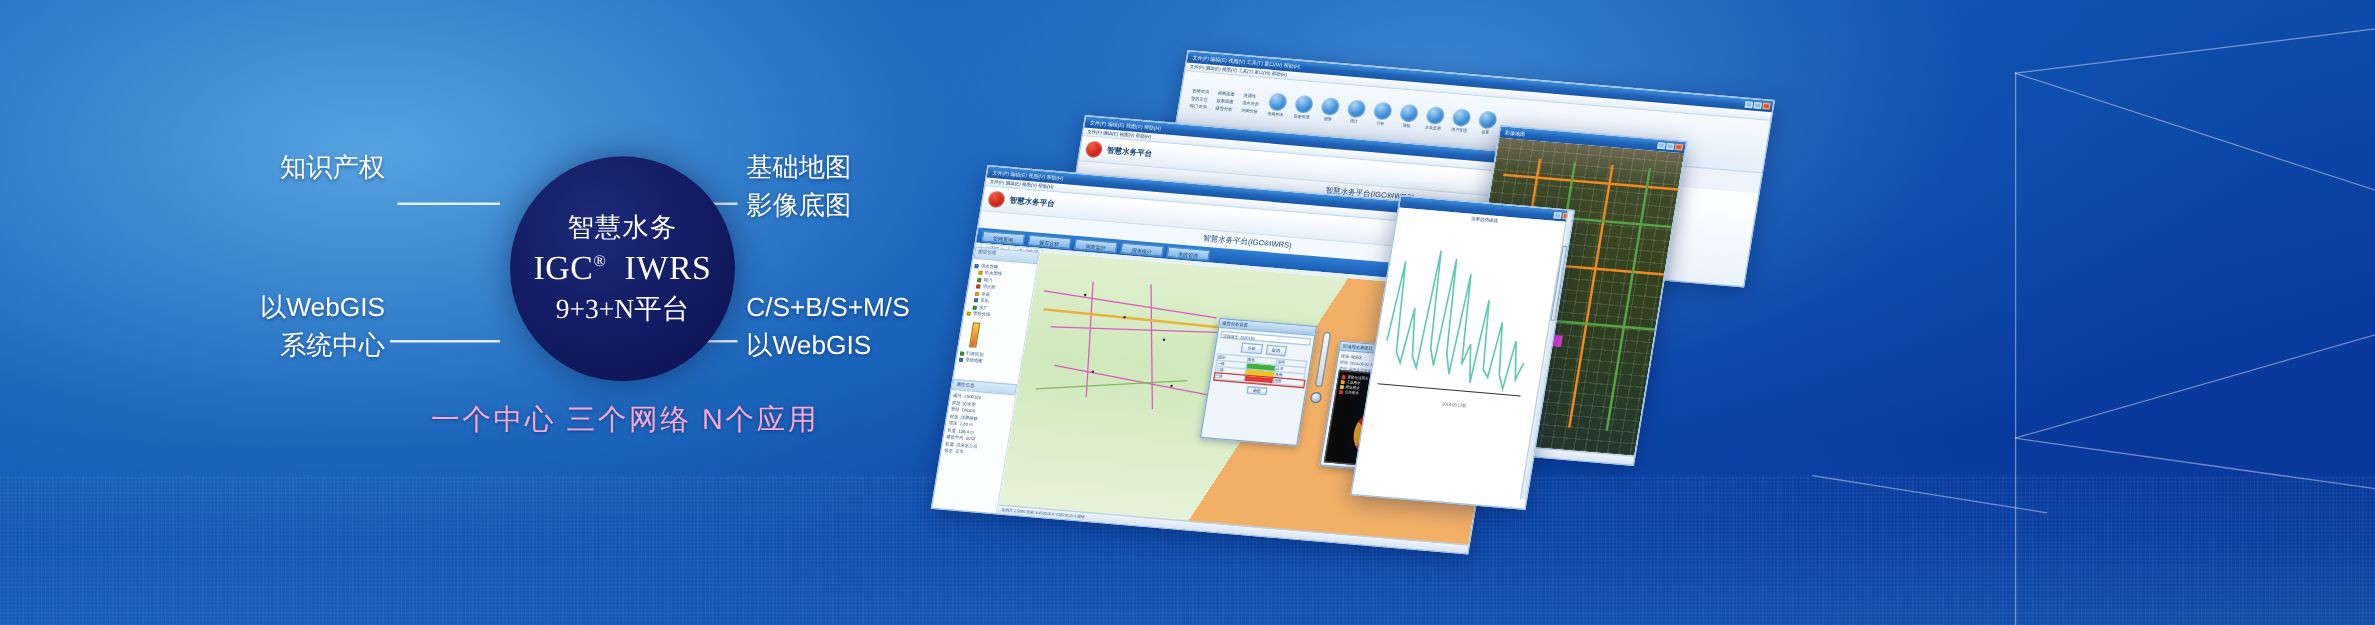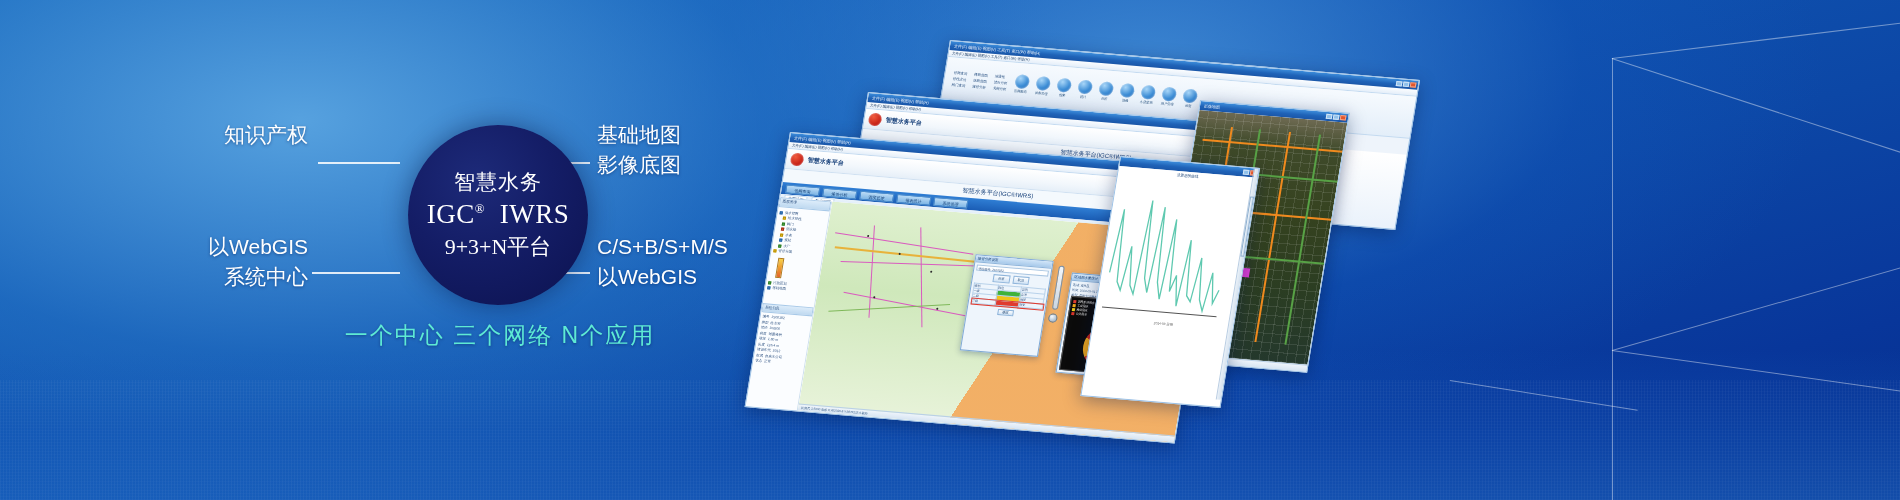--- a/index.html
+++ b/index.html
@@ -64,21 +64,21 @@
   .lbl-br{ left:597px; top:232px; }
 
   .connector{ position:absolute; height:2px; background:rgba(255,255,255,.85); }
   .cn-tl{ left:318px; top:162px; width:82px; }
   .cn-bl{ left:312px; top:272px; width:88px; }
   .cn-tr{ left:518px; top:162px; width:72px; }
   .cn-br{ left:512px; top:272px; width:78px; }
 
   .tagline{
     position:absolute; left:270px; top:320px; width:460px;
-    text-align:center; color:#5eead4; font-size:23px; letter-spacing:2px;
+    text-align:center; color:#f9a8d4; font-size:23px; letter-spacing:2px;
     text-shadow:0 1px 3px rgba(0,20,70,.45);
     white-space:nowrap;
   }
 
   
   #windows{ position:absolute; left:790px; top:40px; width:820px; height:420px; }
   .win{
     position:absolute;
     background:#eef4fb;
     border:1px solid #9fc3e6;

